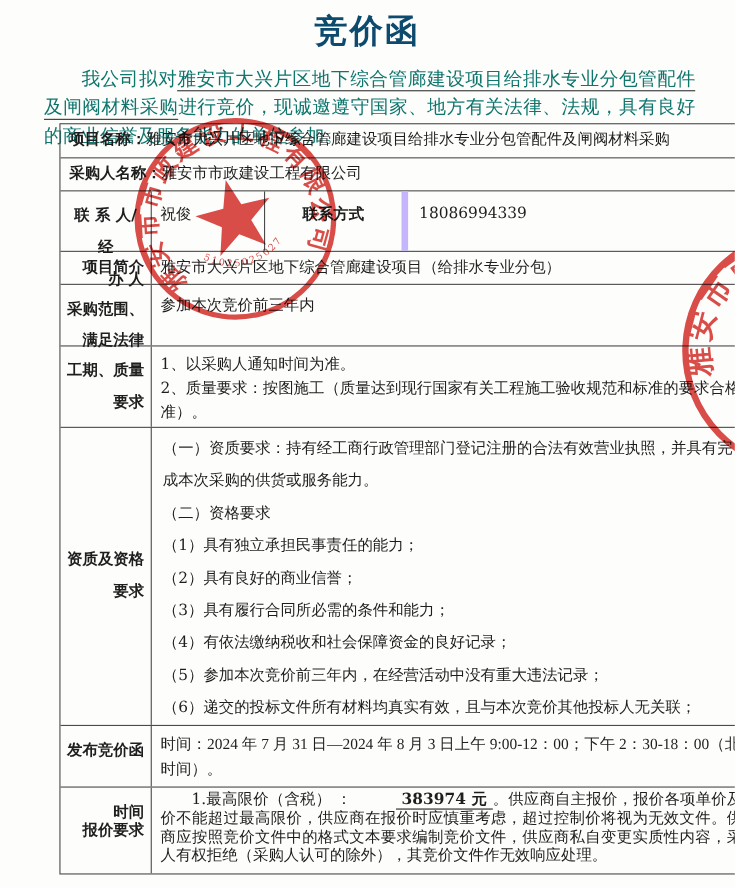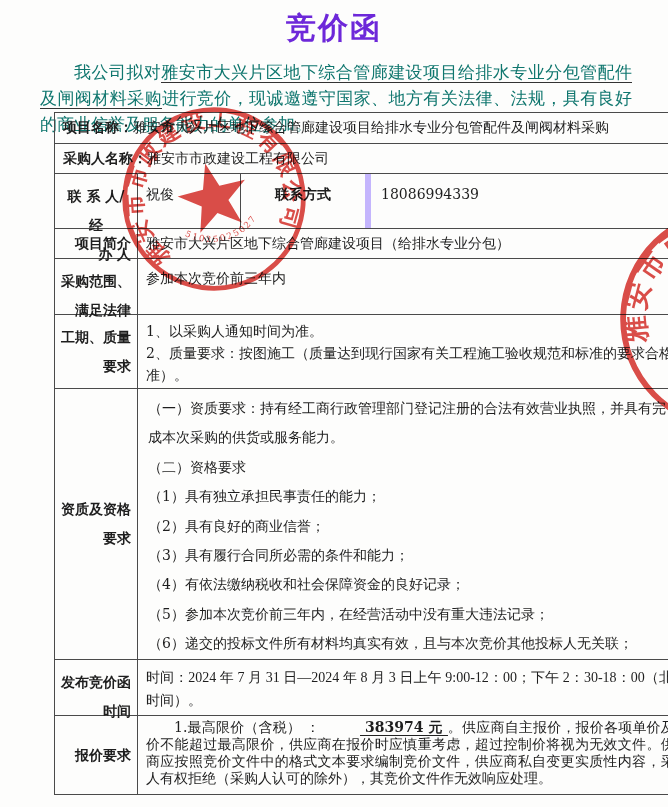--- a/index.html
+++ b/index.html
@@ -11,21 +11,21 @@
     overflow:hidden;
     position:relative;
   }
   .page{position:absolute;inset:0;overflow:hidden;}
   .doc-title{
     margin:8px 0 0 0;
     text-align:center;
     font-size:30px;
     font-weight:bold;
     letter-spacing:2px;
-    color:#6d28d9;
+    color:#0c4a6e;
   }
   .intro{
     margin:10px 36px 0 40px;
     font-size:17px;
     line-height:26px;
     text-align:justify;
     text-indent:2em;
     color:#0f766e;
   }
   .intro .u{border-bottom:1px solid #333;}
@@ -143,21 +143,21 @@
           <div class="qual-line">（1）具有独立承担民事责任的能力；</div>
           <div class="qual-line">（2）具有良好的商业信誉；</div>
           <div class="qual-line">（3）具有履行合同所必需的条件和能力；</div>
           <div class="qual-line">（4）有依法缴纳税收和社会保障资金的良好记录；</div>
           <div class="qual-line">（5）参加本次竞价前三年内，在经营活动中没有重大违法记录；</div>
           <div class="qual-line">（6）递交的投标文件所有材料均真实有效，且与本次竞价其他投标人无关联；</div>
         </div>
     </div>
 
     <div class="row h56">
-      <div class="cell lbl two pad-top" style="text-align:left;">
+      <div class="cell lbl two pad-top" style="text-align:left;gap:28px;">
         <span>发布竞价函</span>
         <span>时间</span>
       </div>
       <div class="cell content pub-content">时间：2024 年 7 月 31 日—2024 年 8 月 3 日上午 9:00-12：00；下午 2：30-18：00（北京时间）。</div>
     </div>
 
     <div class="row h79">
       <div class="cell lbl">报价要求</div>
       <div class="cell content quote-content">
         <p class="quote-p"><span>1.最高限价（含税） ：</span><span class="price-u">  383974 元  </span><span>。供应商自主报价，报价各项单价及总价不能超过最高限价，供应商在报价时应慎重考虑，超过控制价将视为无效文件。供应商应按照竞价文件中的格式文本要求编制竞价文件，供应商私自变更实质性内容，采购人有权拒绝（采购人认可的除外），其竞价文件作无效响应处理。</span></p>

